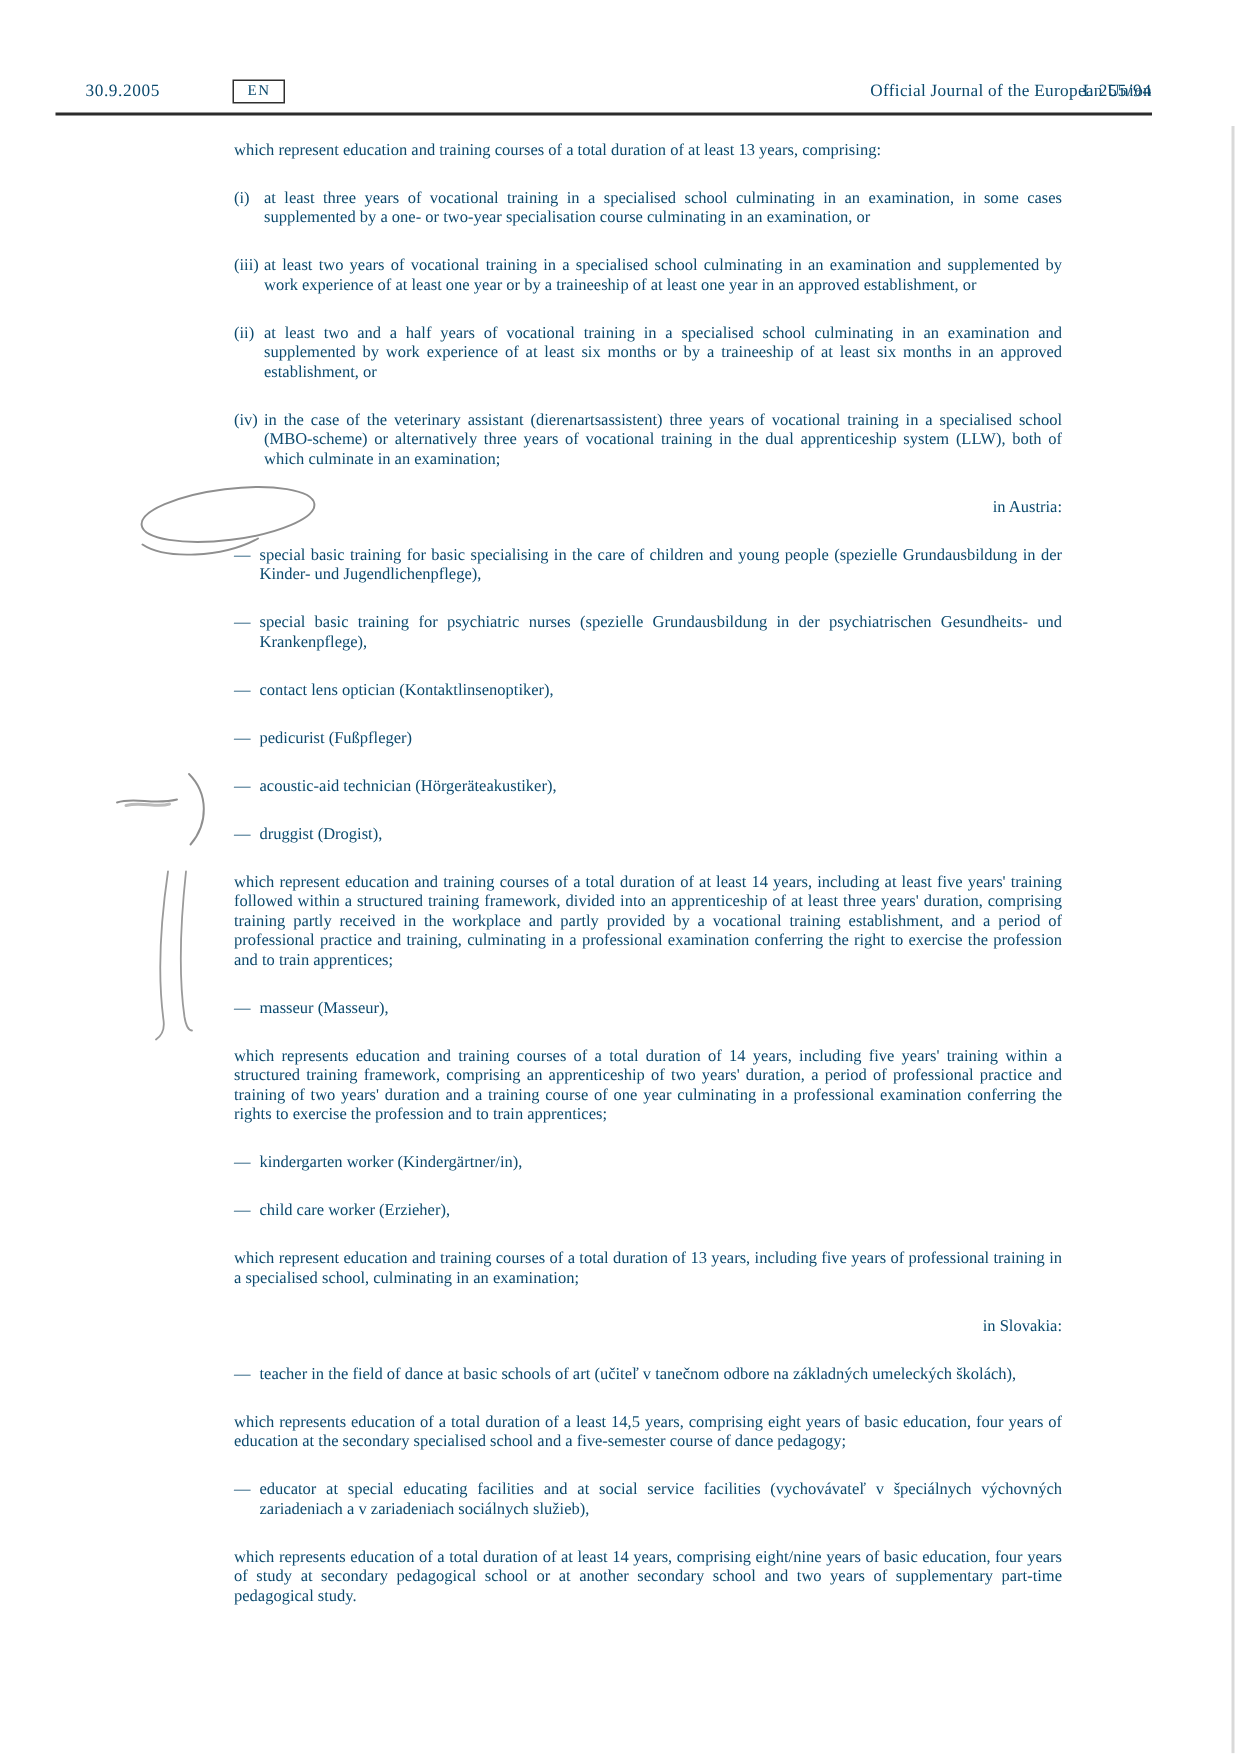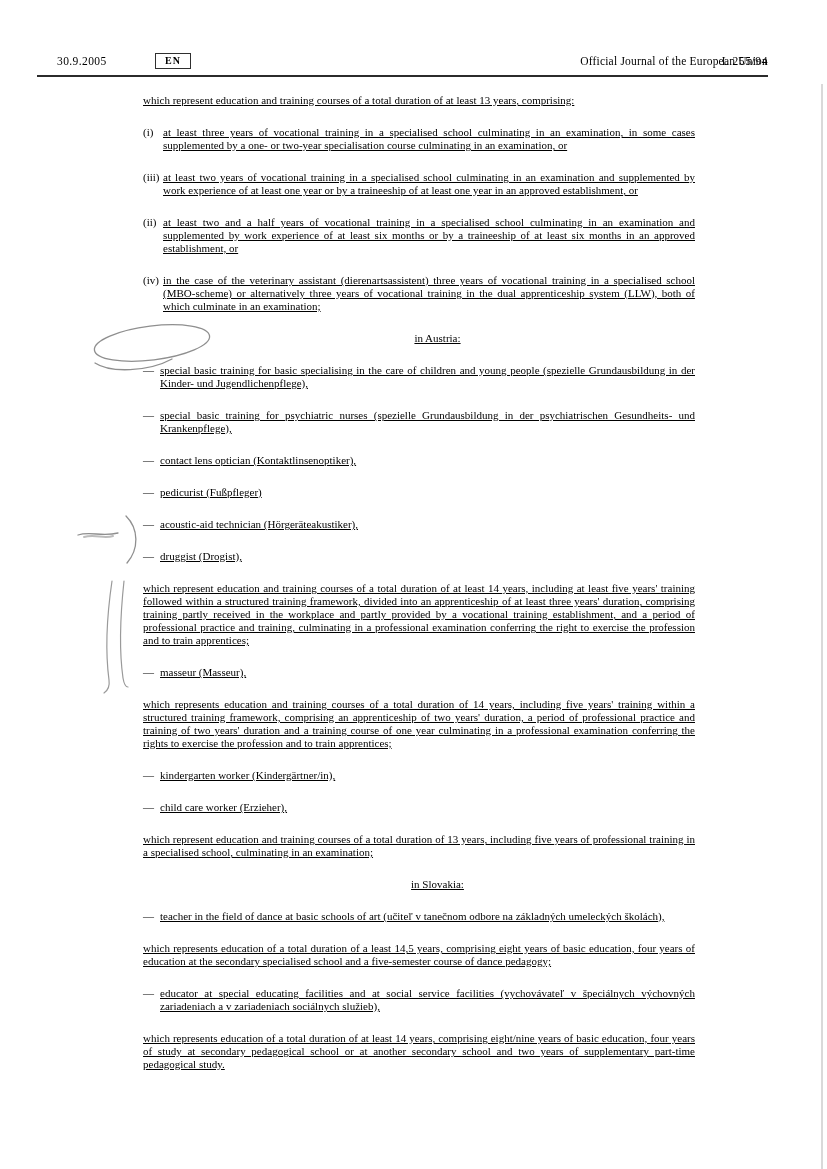--- a/index.html
+++ b/index.html
@@ -1,37 +1,37 @@
 <!DOCTYPE html>
 <html><head>
 <meta charset="utf-8">
 <style>
   html,body{margin:0;padding:0;background:#fff;}
   .page{
     position:relative;width:827px;height:1169px;background:#ffffff;
-    font-family:"Liberation Serif","DejaVu Serif",serif;color:#000000;
+    font-family:"Liberation Serif","DejaVu Serif",serif;color:#0c4a6e;
     overflow:hidden;
   }
   
   .header{position:absolute;top:55px;left:37px;width:731px;height:20px;font-size:11.5px;}
   .header .date{position:absolute;left:20px;top:0;letter-spacing:.4px;}
   .lang-badge{
     position:absolute;left:118px;top:-2px;border:1.5px solid #2f2f2f;
-    padding:0 9px;font-size:10px;letter-spacing:1px;line-height:14px;font-weight:bold;
+    padding:0 9px;font-size:10px;letter-spacing:1px;line-height:14px;
   }
   .header .title{position:absolute;left:0;right:0;top:0;text-align:right;letter-spacing:.2px;}
   .header .pageref{position:absolute;right:0;top:0;letter-spacing:.6px;}
   .rule{position:absolute;top:75px;left:37px;width:731px;height:2px;background:#2b2b2b;}
   
   .doc-body{
-    position:absolute;top:94px;left:143px;width:552px;
-    font-size:11px;line-height:13px;text-align:justify;text-decoration:underline;
+    position:absolute;top:94px;left:156px;width:552px;
+    font-size:11px;line-height:13px;text-align:justify;
   }
   .block{margin:0 0 19px 0;}
-  .block.heading{text-align:center;margin-left:37px;}
+  .block.heading{text-align:right;margin-left:37px;}
   .block.roman{padding-left:20px;text-indent:-20px;margin-top:16px;}
   .block.roman .lbl{display:inline-block;width:20px;text-indent:0;}
   .block.dash{padding-left:17px;text-indent:-17px;}
   .block.dash .lbl{display:inline-block;width:17px;text-indent:0;}
   
   .scan-edge{position:absolute;top:84px;right:4px;width:2px;bottom:0;background:#d9d9d9;}
   .annotations{position:absolute;top:0;left:0;pointer-events:none;}
 </style>
 </head>
 <body>

